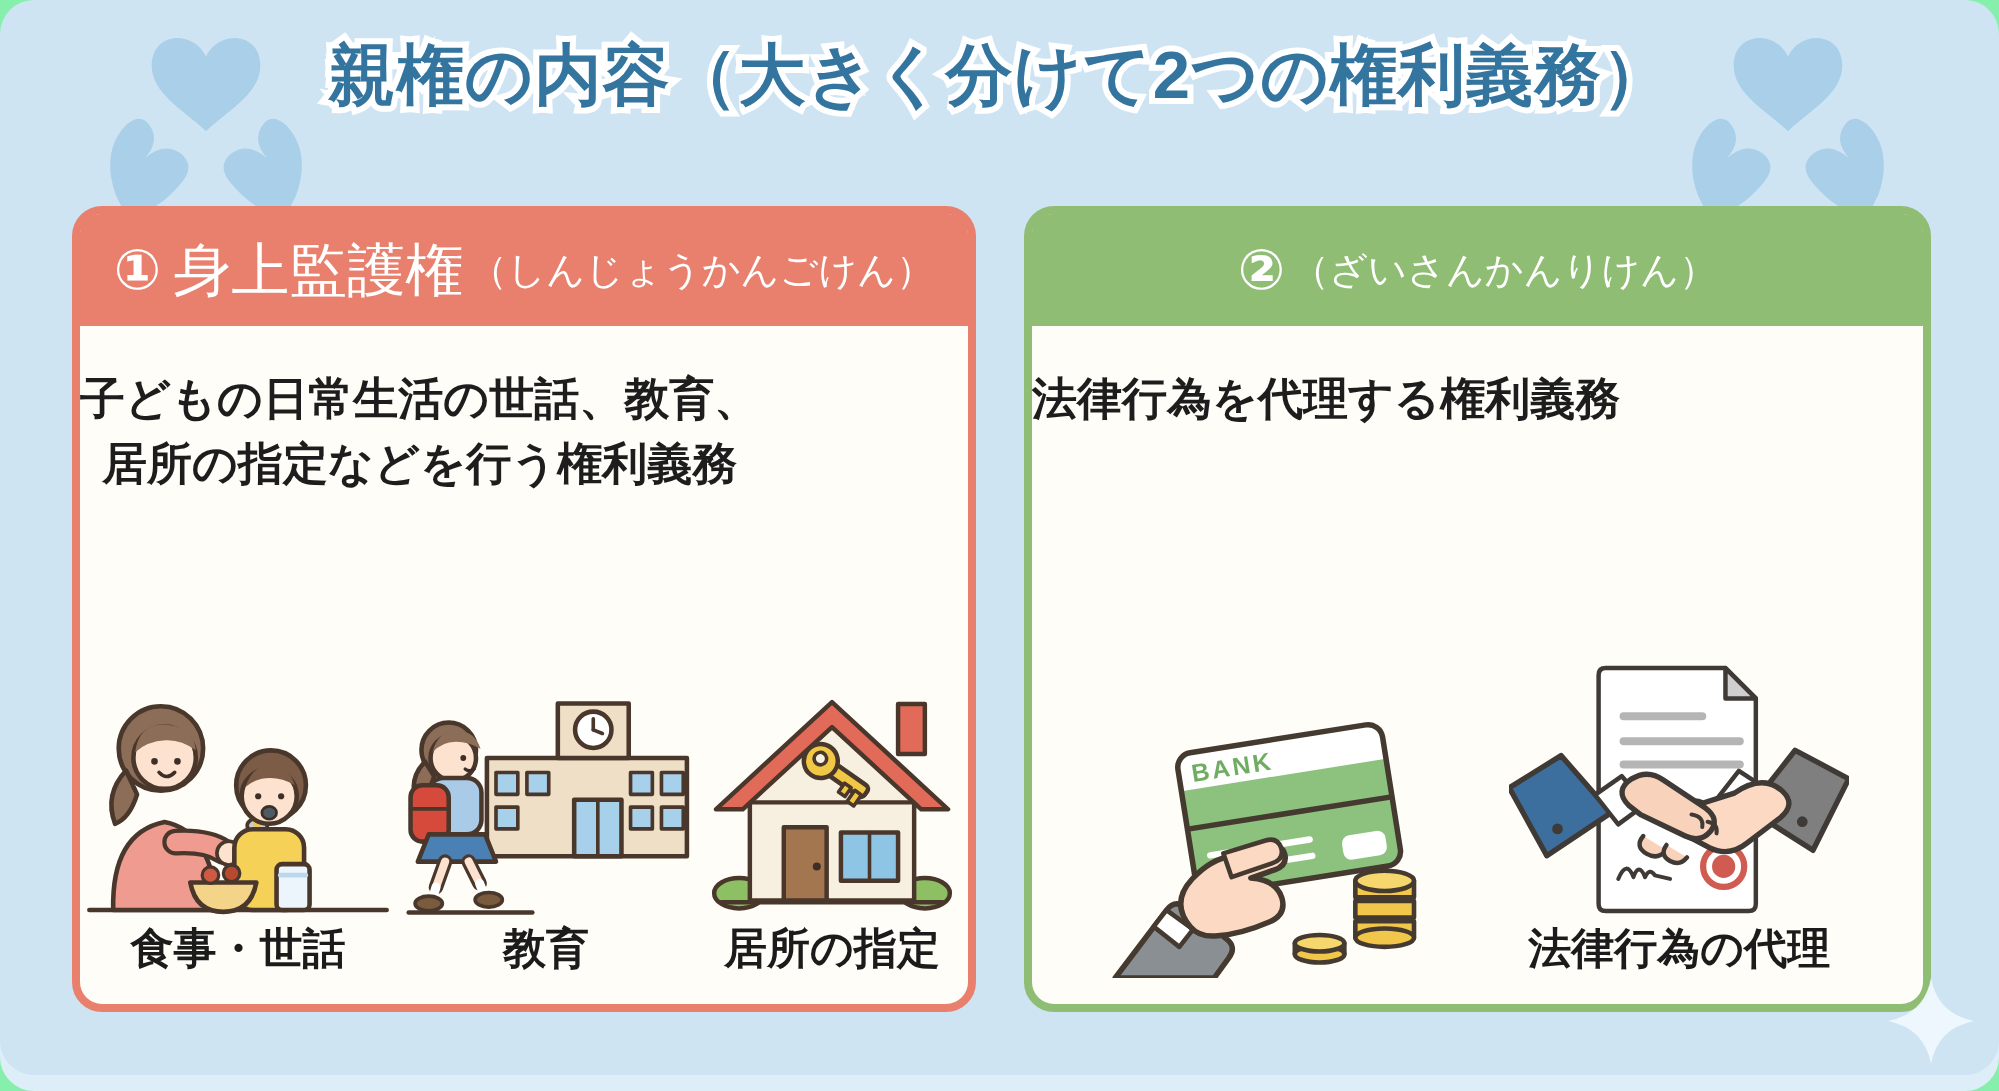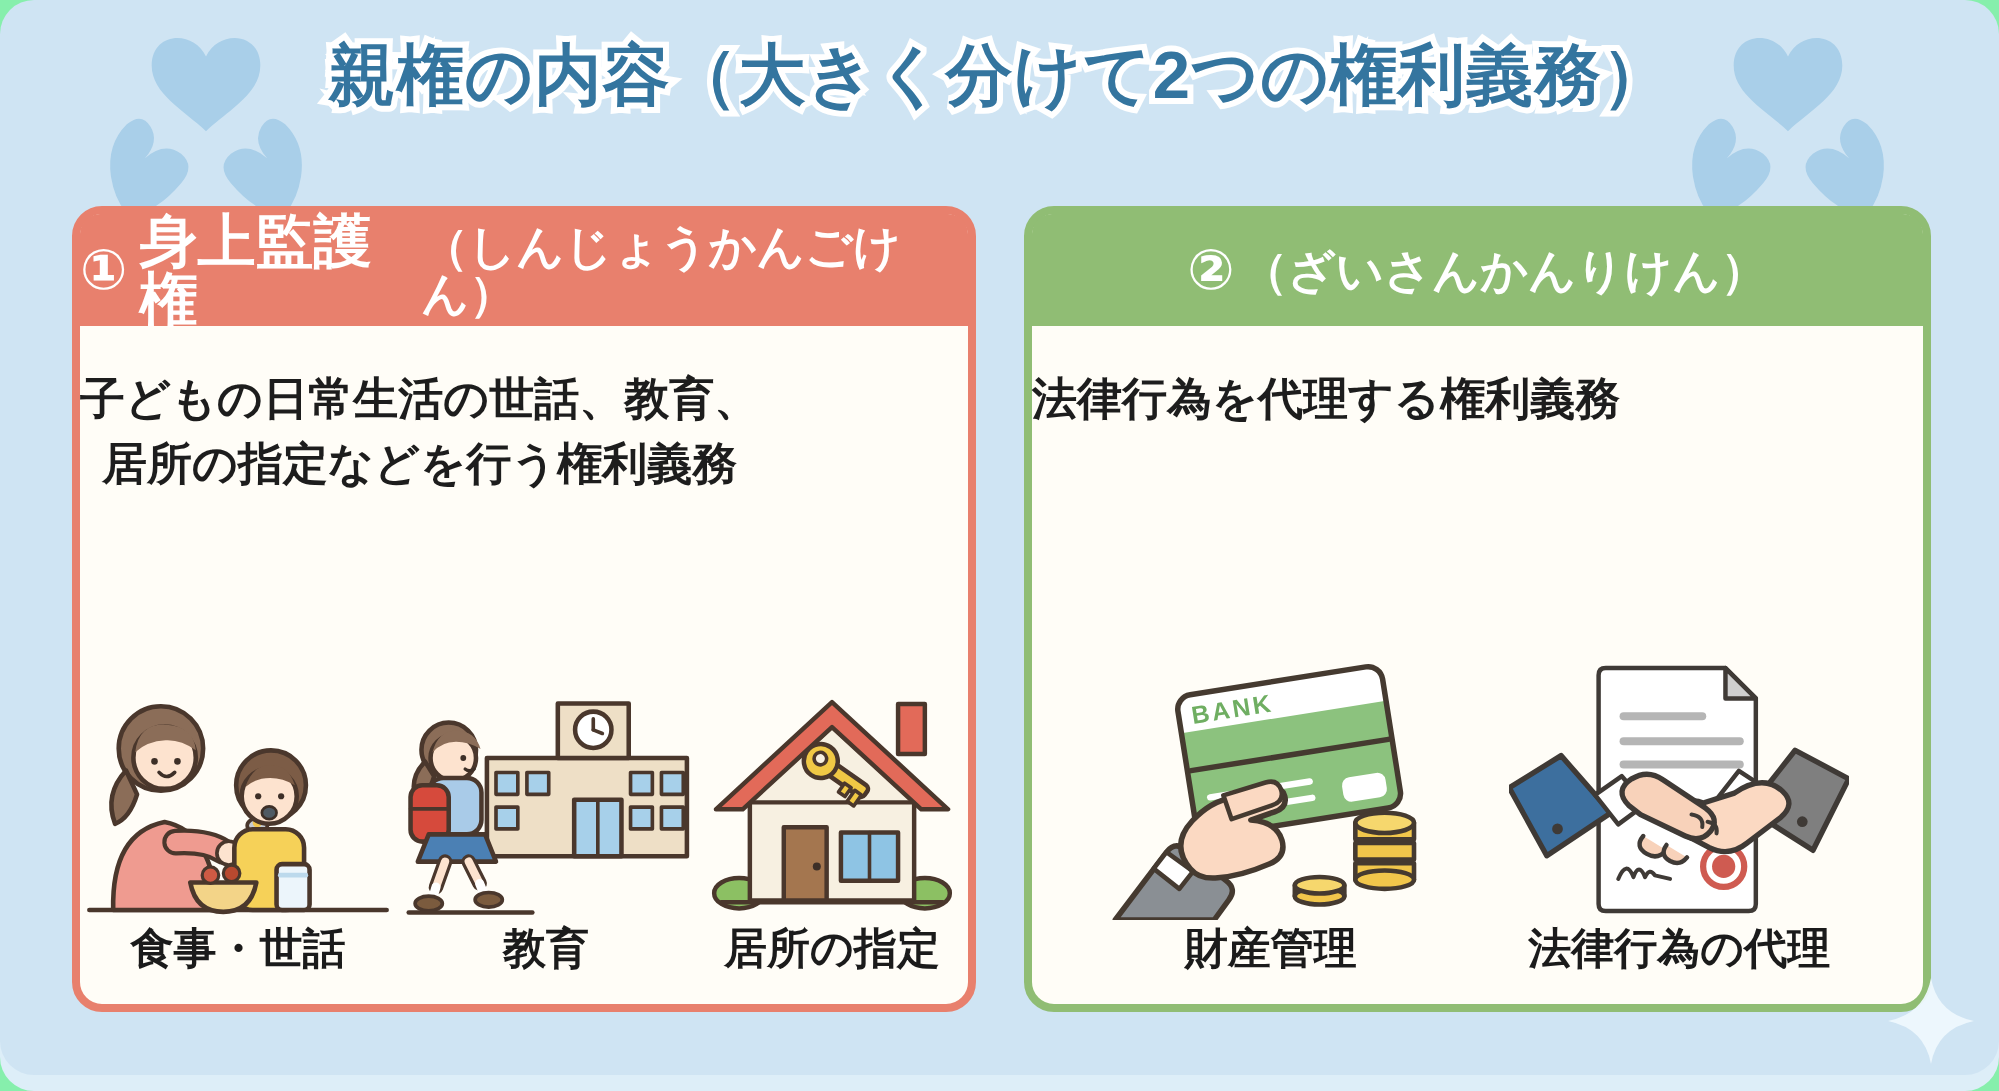--- a/index.html
+++ b/index.html
@@ -28,22 +28,22 @@
   .card.custody{left:72px;width:904px;border:8px solid #e8806d;}
   .card.property{left:1024px;width:907px;border:8px solid #90bd74;}
 
   .card-header{
     height:112px;flex:0 0 112px;display:flex;align-items:center;justify-content:center;
     gap:12px;border-radius:20px 20px 0 0;color:#fff;
   }
   .card.custody .card-header{background:#e8806d;}
   .card.property .card-header{background:#90bd74;}
   .hdr-num{font-size:56px;font-weight:700;line-height:1;}
-  .hdr-main{font-size:58px;font-weight:700;line-height:1;}
-  .hdr-reading{font-size:47px;font-weight:700;line-height:1;margin-left:-6px;}
+  .hdr-main{font-size:58px;font-weight:400;line-height:1;}
+  .hdr-reading{font-size:38px;font-weight:400;line-height:1;margin-left:-6px;}
 
   .card-body{flex:1;display:flex;flex-direction:column;align-items:flex-start;}
   .desc{margin-top:40px;text-align:center;font-size:45px;font-weight:800;color:#1d1d1d;line-height:1.45;}
 
   .items{flex:1;width:100%;display:flex;align-items:flex-end;justify-content:space-evenly;padding-bottom:26px;box-sizing:border-box;}
   .item{display:flex;flex-direction:column;align-items:center;}
   .item svg{display:block;}
   .caption{margin-top:0;font-size:43px;font-weight:800;color:#1b1b1b;}
 
   .sparkle{position:absolute;left:1888px;top:978px;width:86px;height:86px;}
@@ -226,21 +226,20 @@
                 <rect x="272" y="216" width="64" height="18" fill="#f1c64b" stroke="#453a30" stroke-width="5"></rect>
                 <rect x="272" y="194" width="64" height="18" fill="#f1c64b" stroke="#453a30" stroke-width="5"></rect>
                 <ellipse cx="304" cy="256" rx="32" ry="10" fill="#f1c64b" stroke="#453a30" stroke-width="5"></ellipse>
                 <ellipse cx="304" cy="194" rx="32" ry="11" fill="#f6d76d" stroke="#453a30" stroke-width="5"></ellipse>
                 <rect x="206" y="262" width="54" height="12" fill="#f1c64b" stroke="#453a30" stroke-width="5"></rect>
                 <ellipse cx="233" cy="274" rx="27" ry="9" fill="#f1c64b" stroke="#453a30" stroke-width="5"></ellipse>
                 <ellipse cx="233" cy="262" rx="27" ry="9" fill="#f6d76d" stroke="#453a30" stroke-width="5"></ellipse>
               </g>
             </g>
           </svg>
-          <div class="caption">財産管理</div>
         </div>
 
         <div class="item">
           <svg width="340" height="268" viewBox="0 0 380 300">
             <g stroke-linecap="round" stroke-linejoin="round">
               <path d="M108,18 h134 l34,34 v230 q0,8 -8,8 H108 q-8,0 -8,-8 V26 q0,-8 8,-8 Z" fill="#ffffff" stroke="#3f3a36" stroke-width="5"></path>
               <path d="M242,18 l34,34 h-34 Z" fill="#cfcfcf" stroke="#3f3a36" stroke-width="5"></path>
               <line x1="128" y1="72" x2="216" y2="72" stroke="#b5b5b5" stroke-width="9"></line>
               <line x1="128" y1="100" x2="258" y2="100" stroke="#b5b5b5" stroke-width="9"></line>
               <line x1="128" y1="126" x2="258" y2="126" stroke="#b5b5b5" stroke-width="9"></line>

